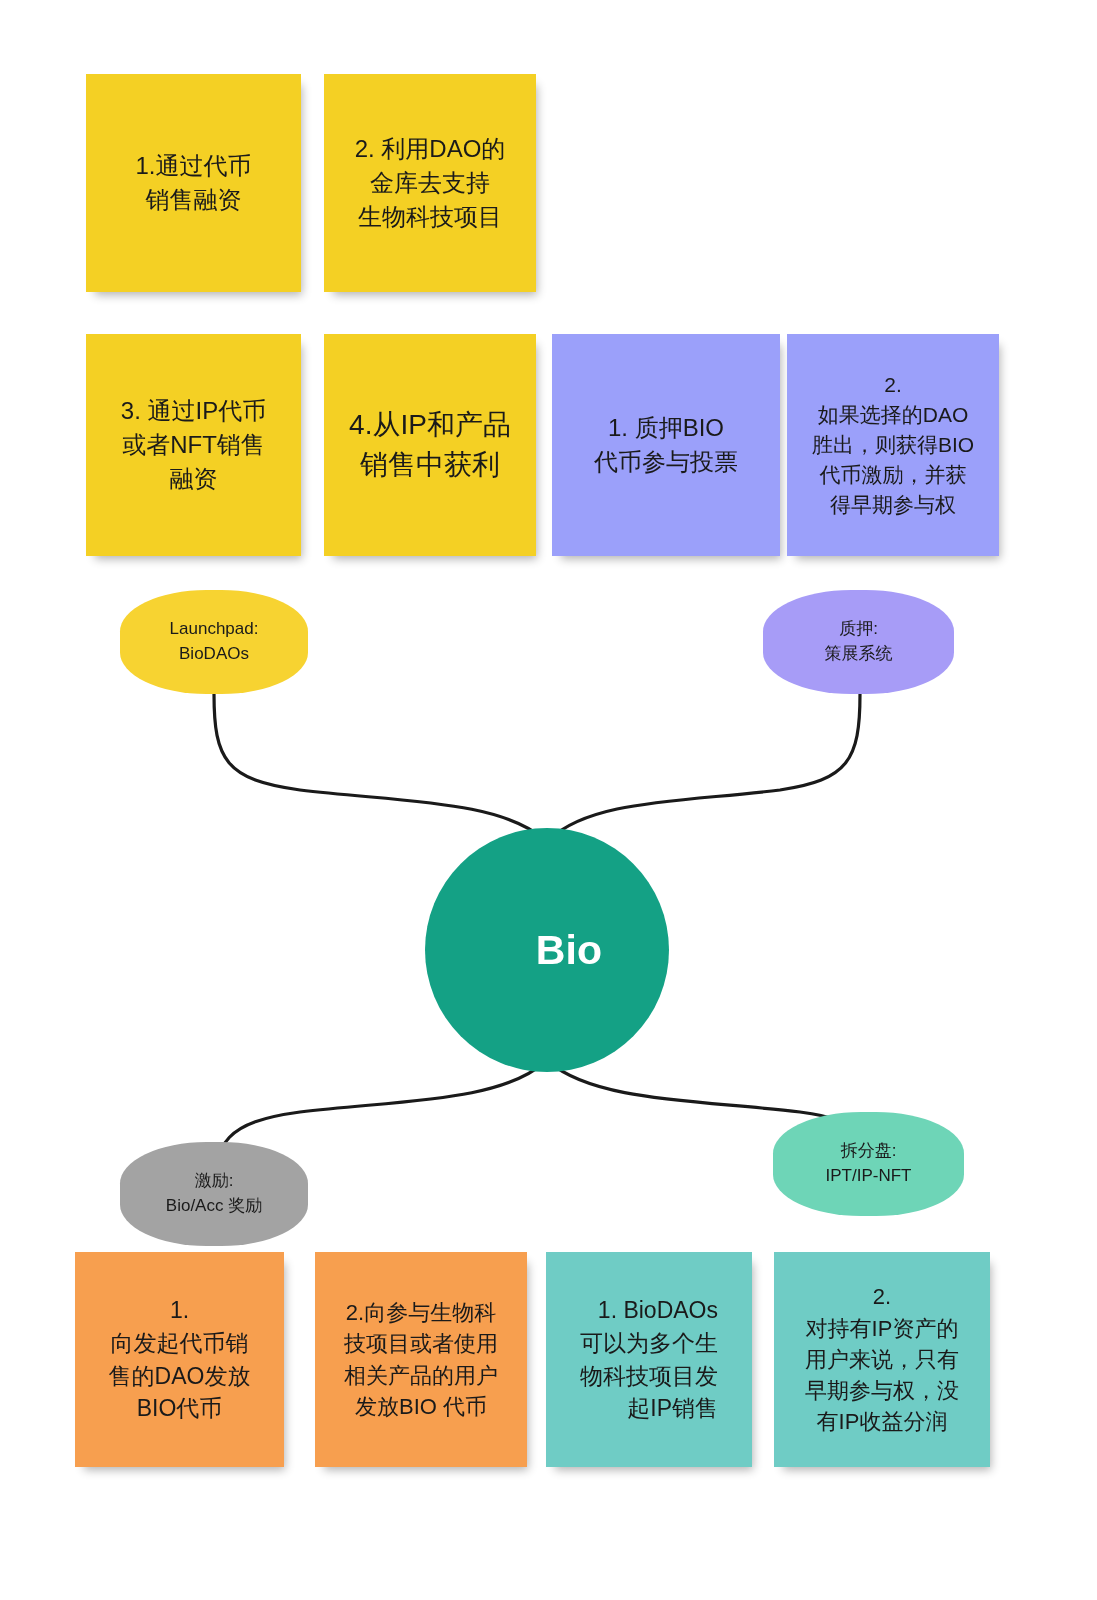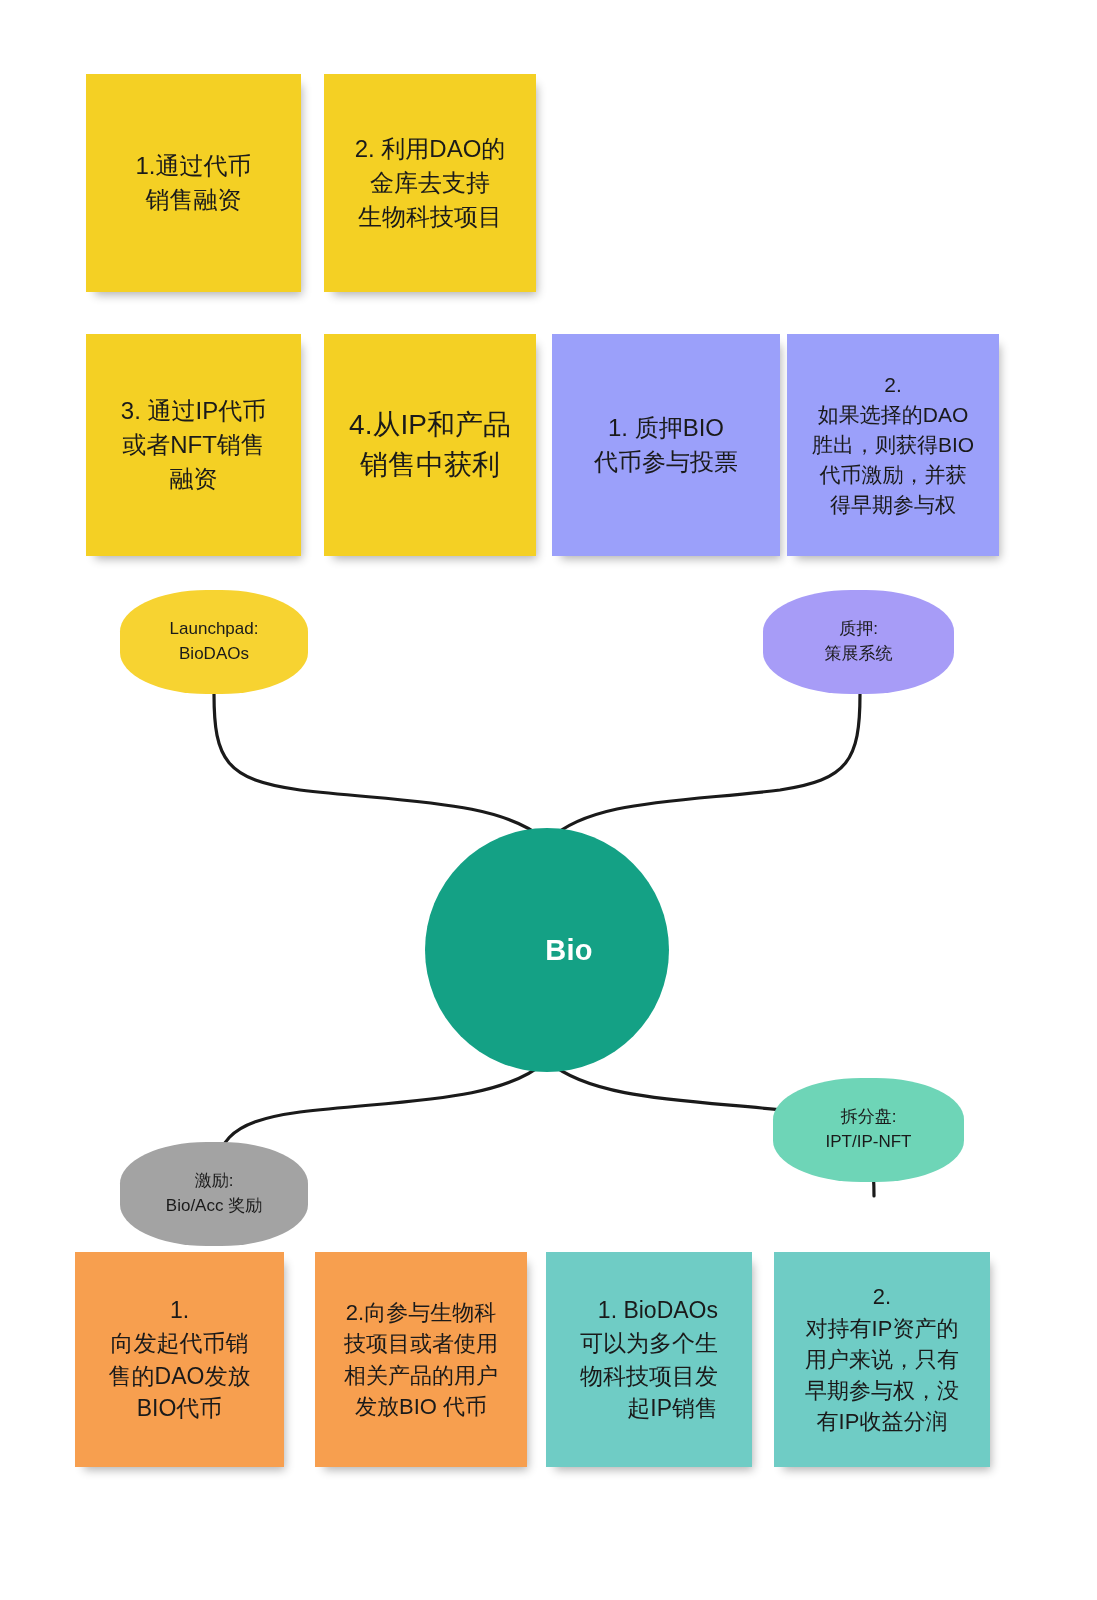--- a/index.html
+++ b/index.html
@@ -85,40 +85,40 @@
     height: 244px;
     border-radius: 50%;
     background: #14A185;
     z-index: 5;
     display: flex;
     align-items: center;
     justify-content: center;
   }
   #hub .hub-label {
     color: #ffffff;
-    font-size: 29px;
+    font-size: 41px;
     font-weight: 700;
     letter-spacing: 0.2px;
     margin-left: 44px;
   }
 
   
   #note-r1-c1 { left: 86px;  top: 74px;  width: 215px; height: 218px; font-size: 24px; }
   #note-r1-c2 { left: 324px; top: 74px;  width: 212px; height: 218px; font-size: 24px; }
 
   #note-r2-c1 { left: 86px;  top: 334px; width: 215px; height: 222px; font-size: 24px; }
   #note-r2-c2 { left: 324px; top: 334px; width: 212px; height: 222px; font-size: 28px; }
   #note-r2-c3 { left: 552px; top: 334px; width: 228px; height: 222px; font-size: 24px; }
   #note-r2-c4 { left: 787px; top: 334px; width: 212px; height: 222px; font-size: 21px; }
 
   #pill-launchpad { left: 120px; top: 590px;  width: 188px; height: 104px; font-size: 17px; }
   #pill-staking   { left: 763px; top: 590px;  width: 191px; height: 104px; font-size: 17px; }
 
   #pill-incentive { left: 120px; top: 1142px; width: 188px; height: 104px; font-size: 17px; }
-  #pill-split     { left: 773px; top: 1078px; width: 191px; height: 104px; font-size: 17px; }
+  #pill-split     { left: 773px; top: 1112px; width: 191px; height: 104px; font-size: 17px; }
 
   #note-r3-c1 { left: 75px;  top: 1252px; width: 209px; height: 215px; font-size: 23px; }
   #note-r3-c2 { left: 315px; top: 1252px; width: 212px; height: 215px; font-size: 22px; }
   #note-r3-c3 { left: 546px; top: 1252px; width: 206px; height: 215px; font-size: 23px; text-align: right; }
   #note-r3-c4 { left: 774px; top: 1252px; width: 216px; height: 215px; font-size: 22px; }
 </style>
 </head>
 <body>
 
 <div id="canvas">

